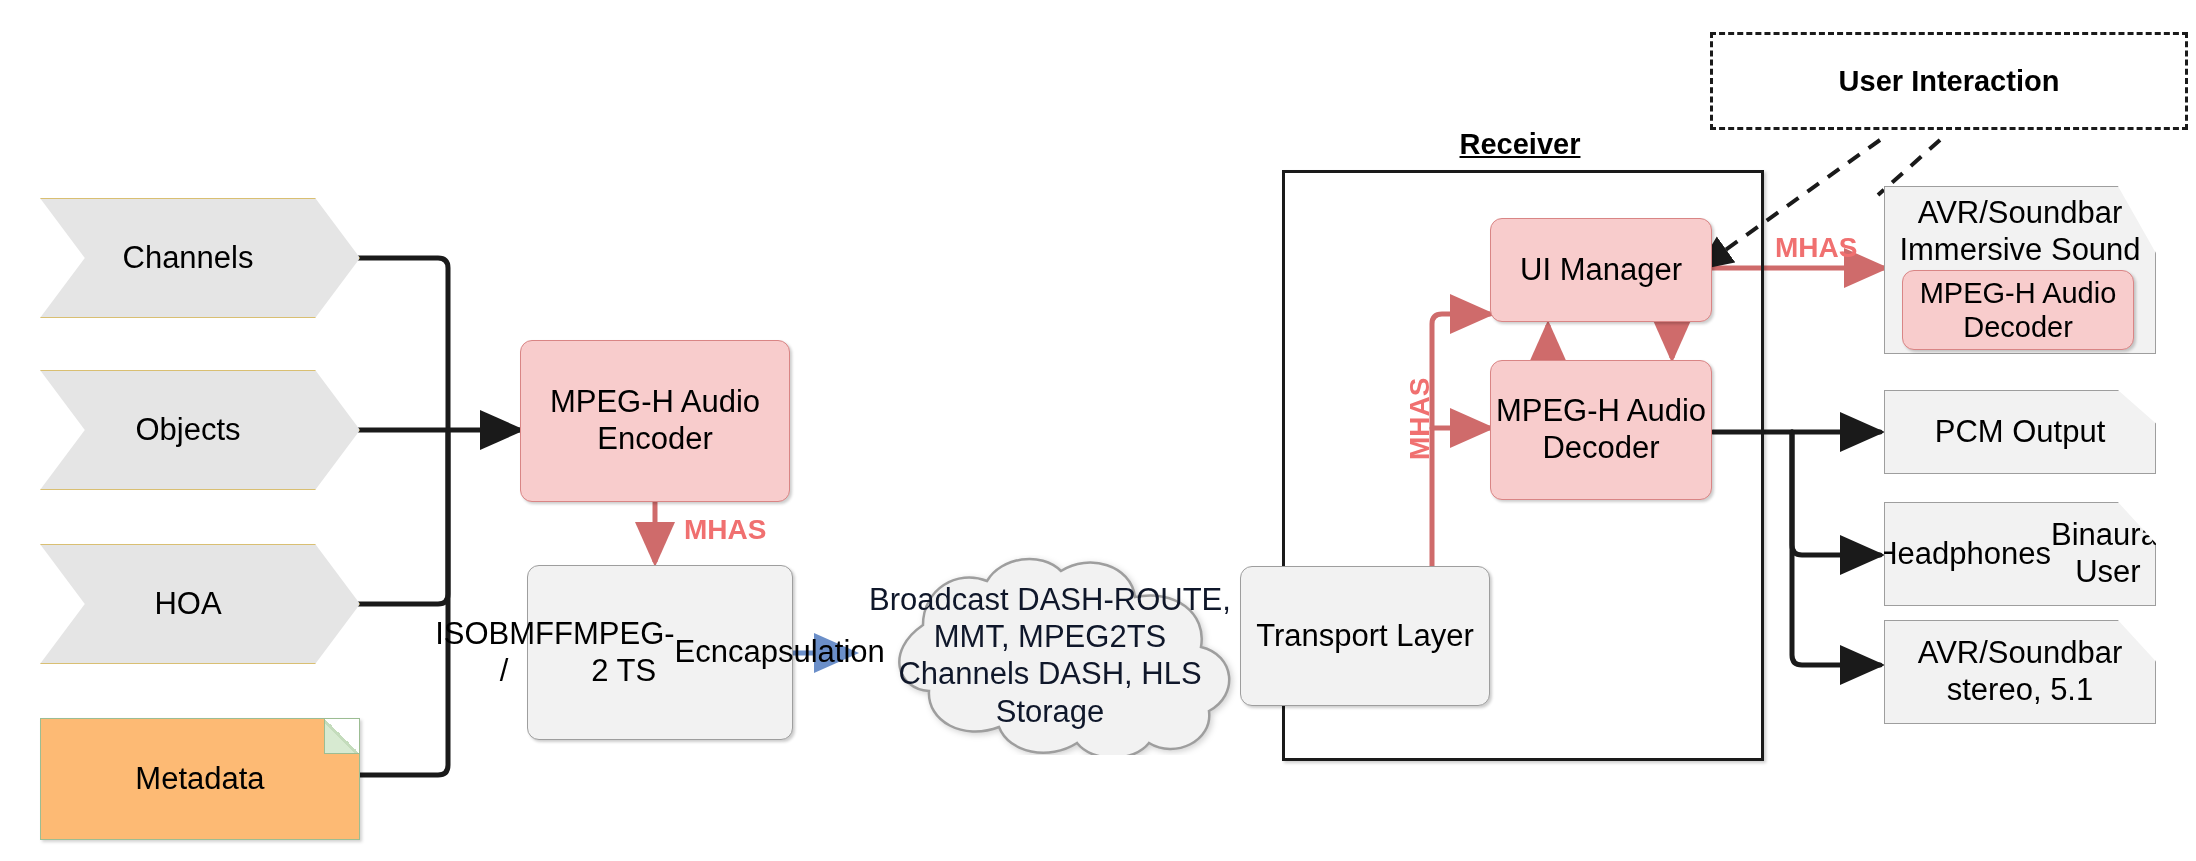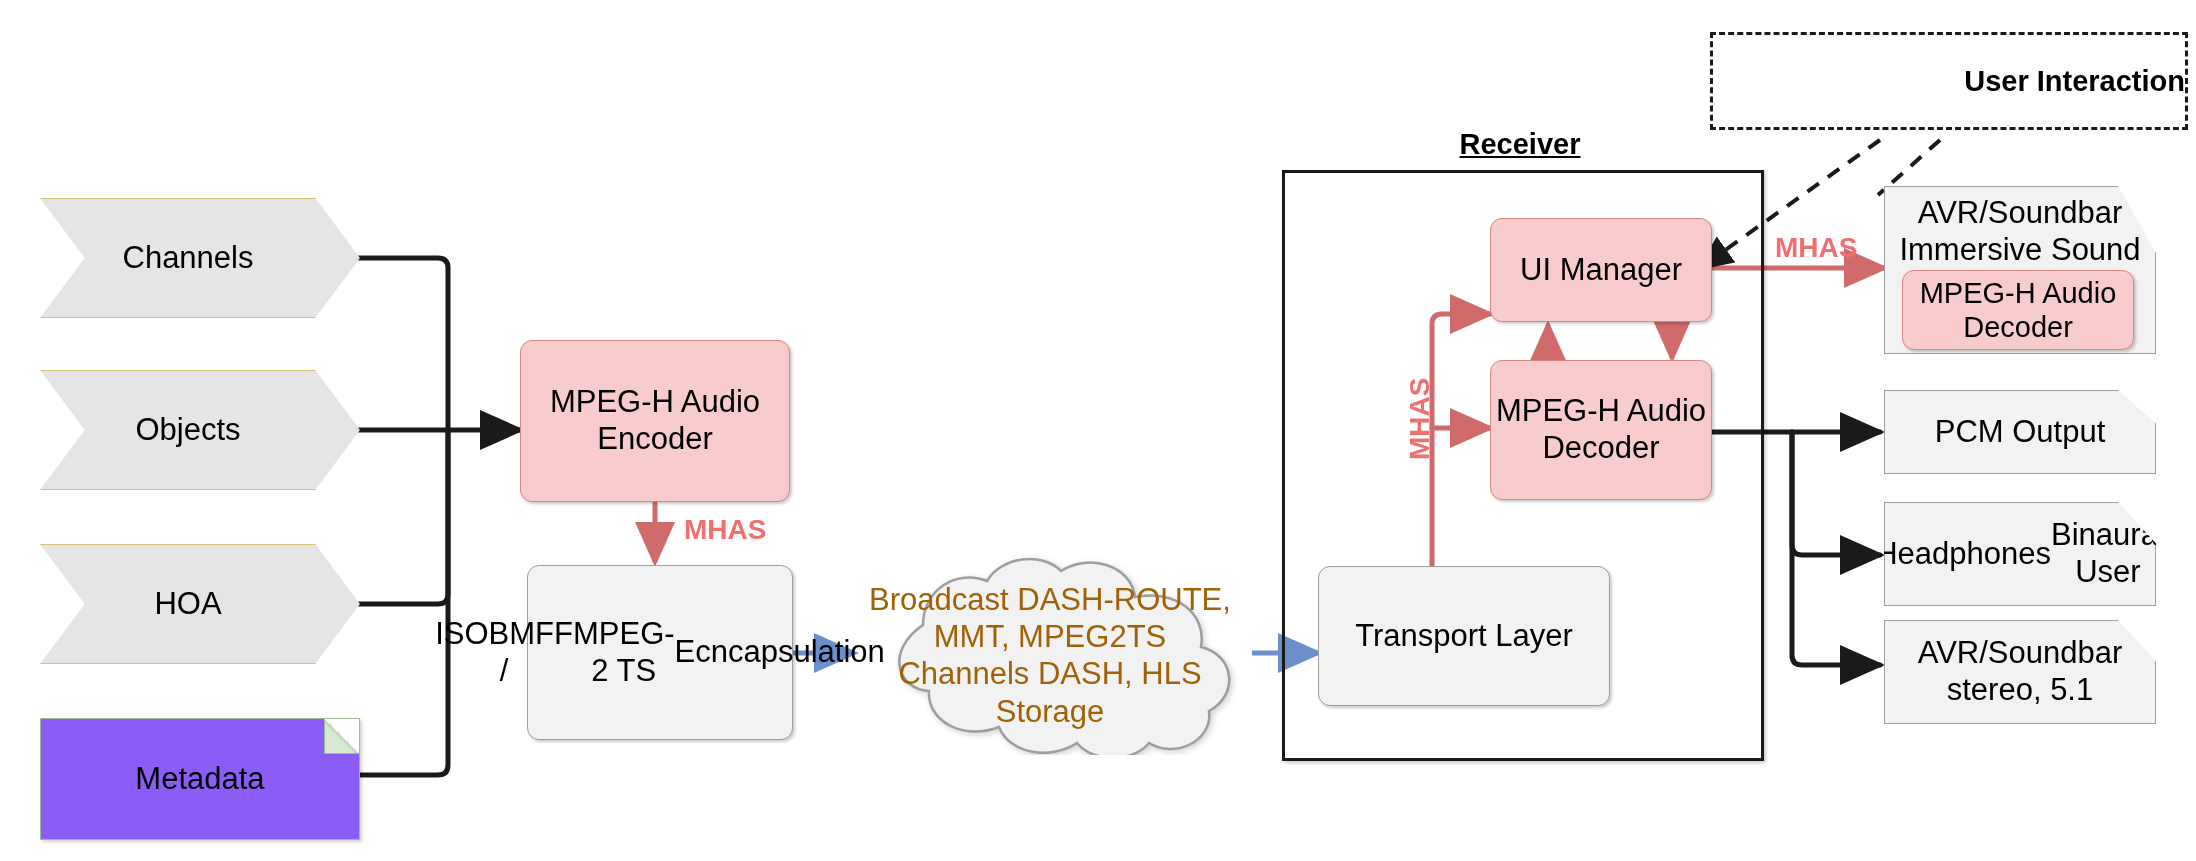--- a/index.html
+++ b/index.html
@@ -37,21 +37,21 @@
   .chevron {
     background: #e5e5e5;
     border: 1px solid #d9bf72;
     clip-path: polygon(0% 0%, 86% 0%, 100% 50%, 86% 100%, 0% 100%, 14% 50%);
     font-size: 31px;
     padding-right: 24px;
     filter: drop-shadow(2px 2px 2px rgba(0,0,0,0.18));
   }
   
   .note {
-    background: #8b5cf6;
+    background: #fdba74;
     border: 1px solid #9cbd93;
     font-size: 31px;
     box-shadow: 2px 2px 3px rgba(0,0,0,0.18);
   }
   .note-fold {
     position: absolute;
     top: 0;
     right: 0;
     width: 34px;
     height: 34px;
@@ -87,21 +87,21 @@
   }
   .cloud-txt {
     position: absolute;
     left: 0;
     top: 50%;
     width: 100%;
     transform: translateY(-50%);
     text-align: center;
     font-size: 31px;
     line-height: 1.2;
-    color: #a16207;
+    color: #0f172a;
   }
   
   .container-box {
     position: absolute;
     border: 3px solid #1a1a1a;
     background: transparent;
     box-shadow: 2px 2px 3px rgba(0,0,0,0.20);
   }
   .container-label {
     position: absolute;
@@ -243,38 +243,38 @@
       <div>Broadcast DASH-ROUTE,</div>
       <div>MMT, MPEG2TS</div>
       <div>Channels DASH, HLS</div>
       <div>Storage</div>
     </div>
   </div>
 
   <div class="container-box" style="left:1282px; top:170px; width:476px; height:585px;"></div>
   <div class="container-label" style="left:1282px; top:128px; width:476px;">Receiver</div>
 
-  <div class="node rbox grey" style="left:1318px; top:566px; width:292px; height:140px;">
+  <div class="node rbox grey" style="left:1240px; top:566px; width:250px; height:140px;">
     <span>Transport Layer</span>
   </div>
 
   <div class="edge-label vert" style="left:1404px; top:460px;">MHAS</div>
 
   <div class="node rbox pink" style="left:1490px; top:218px; width:222px; height:104px;">
     <span>UI Manager</span>
   </div>
 
   <div class="node rbox pink" style="left:1490px; top:360px; width:222px; height:140px; flex-direction:column;">
     <span>MPEG-H Audio</span>
     <span>Decoder</span>
   </div>
 
   <div class="edge-label" style="left:1775px; top:232px;">MHAS</div>
 
-  <div class="dashbox node" style="left:1710px; top:32px; width:478px; height:98px;justify-content:flex-end;">
+  <div class="dashbox node" style="left:1710px; top:32px; width:478px; height:98px;">
     <span class="dashbox-label">User Interaction</span>
   </div>
 
   <div class="node cutbox" style="left:1884px; top:186px; width:272px; height:168px; flex-direction:column; justify-content:flex-start; padding-top:8px;">
     <span>AVR/Soundbar</span>
     <span>Immersive Sound</span>
   </div>
   <div class="node rbox pink" style="left:1902px; top:270px; width:232px; height:80px; flex-direction:column; font-size:29px;">
     <span>MPEG-H Audio</span>
     <span>Decoder</span>

